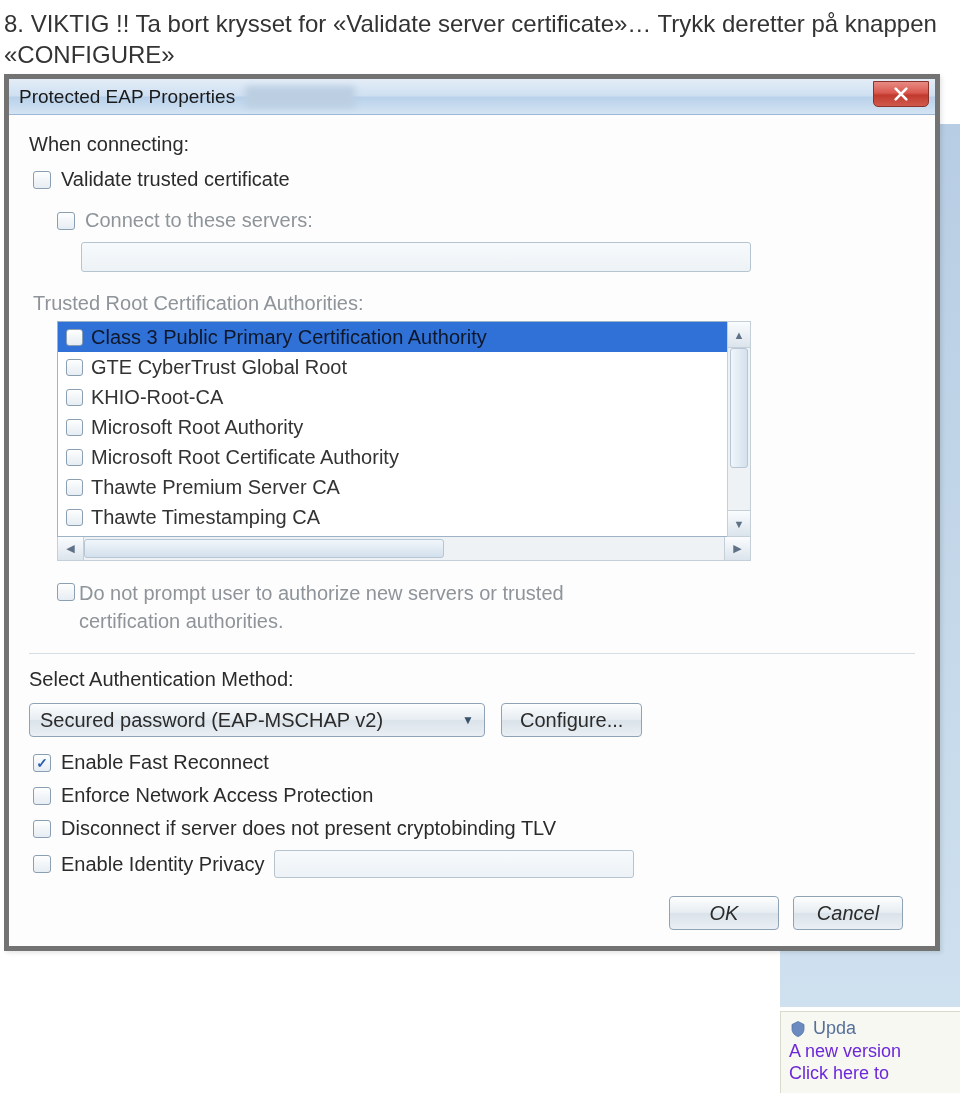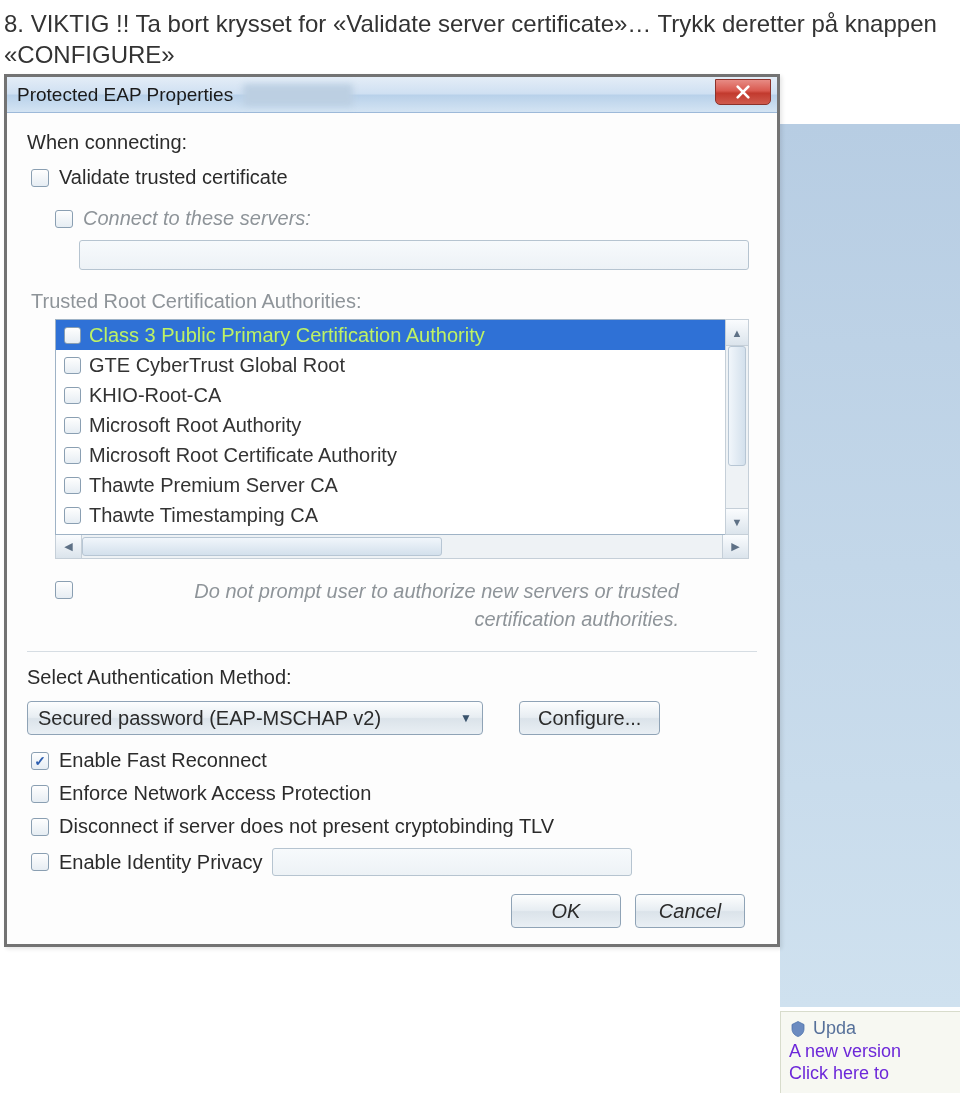--- a/index.html
+++ b/index.html
@@ -12,22 +12,22 @@
     background: #fff;
     color: #333;
   }
   .page-instruction {
     font-size: 24px;
     padding: 8px 4px 0 4px;
     line-height: 1.3;
   }
   .dialog {
     margin: 4px 0 0 4px;
-    width: 776px;
-    border: 3px solid #737373;
+    width: 936px;
+    border: 5px solid #737373;
     background: #fdfdfd;
     box-shadow: 2px 2px 4px rgba(0,0,0,.1);
   }
   .titlebar {
     display: flex;
     align-items: center;
     height: 36px;
     background: linear-gradient(to bottom, #e4edf7 0%, #cfe0f2 48%, #b8d1ea 52%, #d4e4f3 100%);
     border-bottom: 1px solid #9db9d9;
     padding: 0 0 0 10px;
@@ -91,21 +91,21 @@
     content: "✓";
     color: #2e5fb0;
     font-size: 14px;
     font-weight: bold;
     line-height: 1;
   }
   .check-label {
     font-size: 20px;
     color: #2b2b2b;
   }
-  .check-label.disabled { color: #8e9499; font-style: italic; }
+  .check-label.disabled { color: #8e9499; }
   .text-input {
     margin: 0 0 10px 4px;
     height: 30px;
     border: 1px solid #b6c4d0;
     border-radius: 3px;
     background: linear-gradient(to bottom, #f7fafc, #edf2f6);
     width: 700px;
   }
   .sublabel {
     font-size: 20px;
@@ -129,21 +129,21 @@
     display: flex;
     align-items: center;
     gap: 8px;
     height: 30px;
     padding: 0 8px;
     font-size: 20px;
   }
   .list-item .checkbox { width: 17px; height: 17px; }
   .list-item.selected {
     background: #2f71d6;
-    color: #bef264;
+    color: #0f172a;
   }
   .vscroll {
     width: 24px;
     border: 1px solid #c5cfd8;
     background: #eef2f5;
     display: flex;
     flex-direction: column;
   }
   .scrollbtn {
     height: 26px;
@@ -195,34 +195,33 @@
     position: absolute;
     top: 2px; bottom: 2px;
     left: 0;
     width: 360px;
     background: linear-gradient(to bottom, #f1f6fb, #d3e0ec);
     border: 1px solid #b7c6d4;
     border-radius: 3px;
   }
   .multiline-check {
     display: flex;
-    gap: 26px;
+    gap: 4px;
     margin: 18px 0 10px 4px;
-    text-align: right;
   }
   .multiline-check .check-label { line-height: 1.4; }
   .divider {
     height: 1px;
     background: #d6dde3;
     margin: 18px 0 14px 0;
   }
   .dropdown-row {
     display: flex;
     align-items: center;
-    gap: 36px;
+    gap: 16px;
     margin: 10px 0 14px 0;
   }
   .dropdown {
     display: flex;
     align-items: center;
     justify-content: space-between;
     width: 456px;
     height: 34px;
     padding: 0 10px;
     border: 1px solid #8fa3b6;

